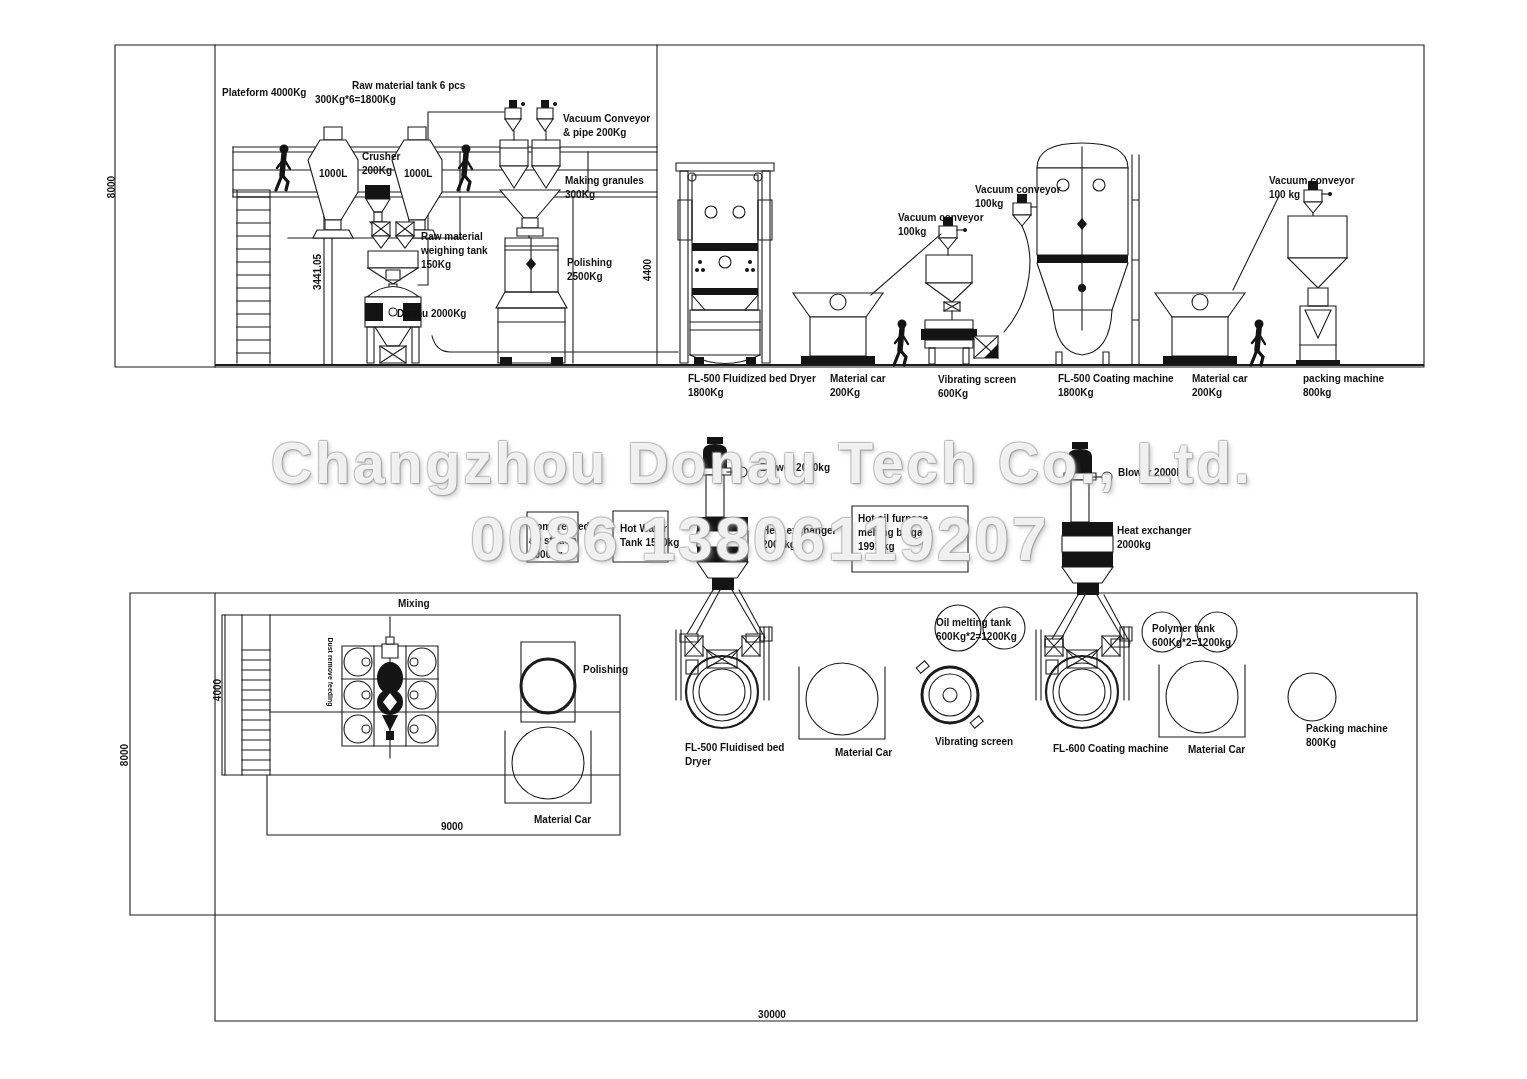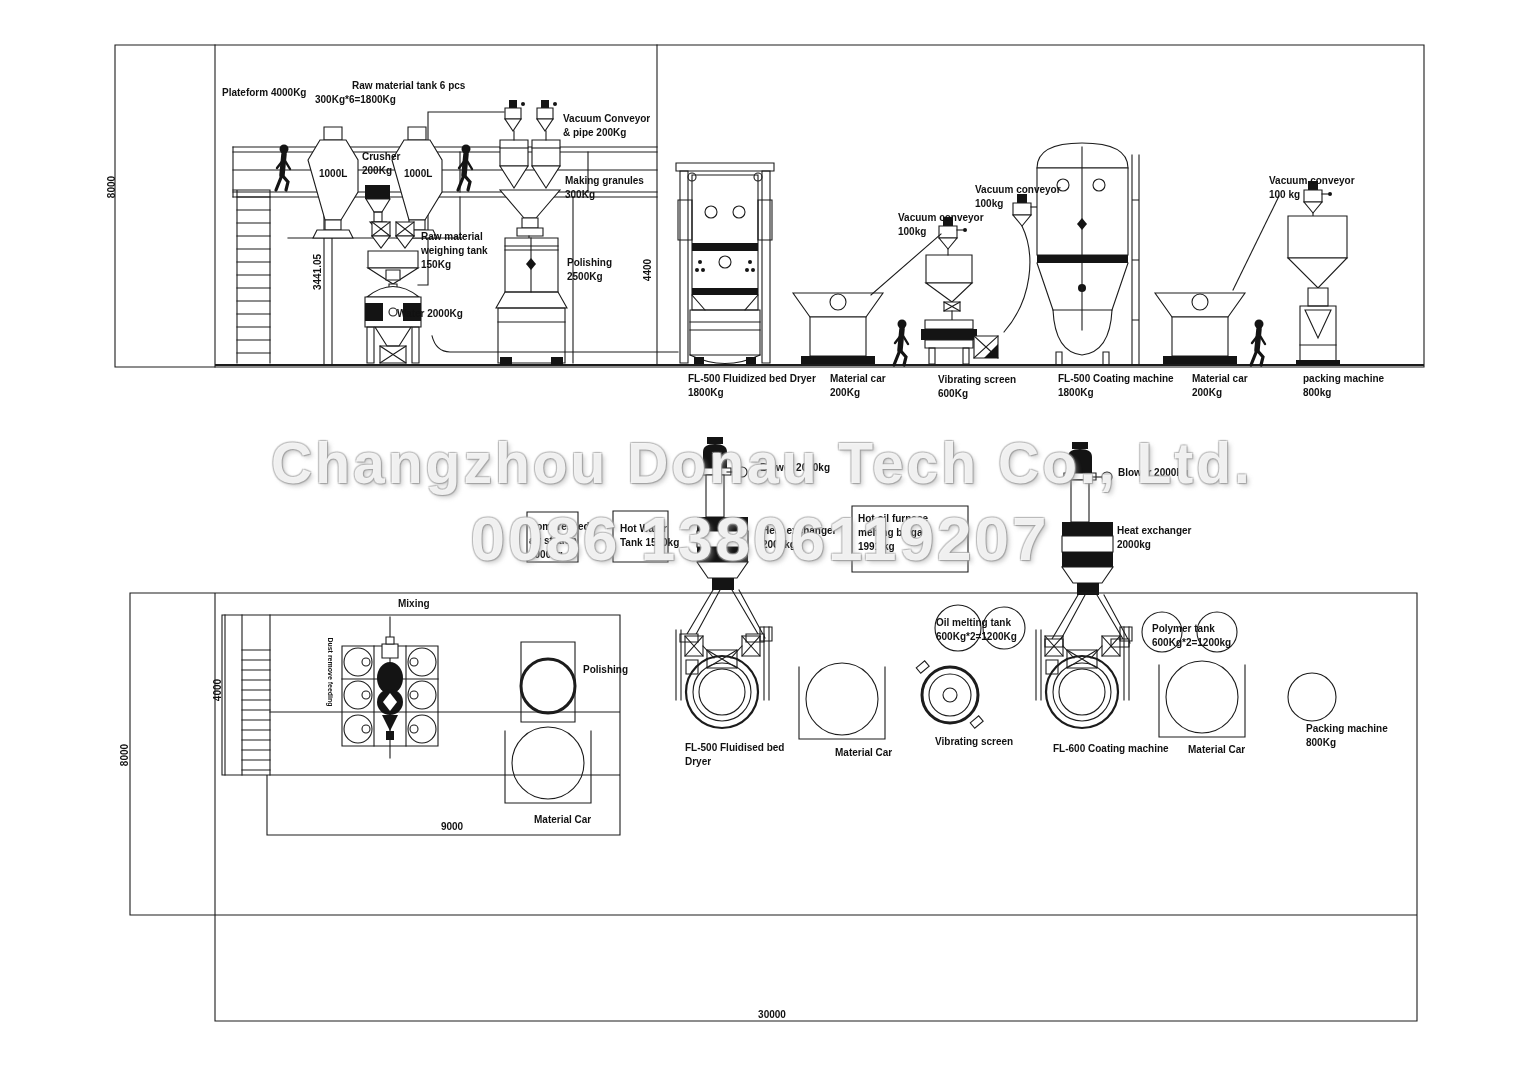--- a/index.html
+++ b/index.html
@@ -393,21 +393,21 @@
       <div class="lbl" style="left: 362px; top: 165px;">200Kg</div>
       <div class="lbl" style="left: 319px; top: 168px;">1000L</div>
       <div class="lbl" style="left: 404px; top: 168px;">1000L</div>
       <div class="lbl" style="left: 563px; top: 113px;">Vacuum Conveyor</div>
       <div class="lbl" style="left: 563px; top: 127px;">&amp; pipe 200Kg</div>
       <div class="lbl" style="left: 565px; top: 175px;">Making granules</div>
       <div class="lbl" style="left: 565px; top: 189px;">300Kg</div>
       <div class="lbl" style="left: 421px; top: 231px;">Raw material</div>
       <div class="lbl" style="left: 421px; top: 245px;">weighing tank</div>
       <div class="lbl" style="left: 421px; top: 259px;">150Kg</div>
-      <div class="lbl" style="left: 397px; top: 308px;">Water 2000Kg</div>
+      <div class="lbl" style="left: 397px; top: 308px;">Donau 2000Kg</div>
       <div class="lbl" style="left: 567px; top: 257px;">Polishing</div>
       <div class="lbl" style="left: 567px; top: 271px;">2500Kg</div>
       <div class="lbl" style="left: 688px; top: 373px;">FL-500 Fluidized bed Dryer</div>
       <div class="lbl" style="left: 688px; top: 387px;">1800Kg</div>
       <div class="lbl" style="left: 830px; top: 373px;">Material car</div>
       <div class="lbl" style="left: 830px; top: 387px;">200Kg</div>
       <div class="lbl" style="left: 898px; top: 212px;">Vacuum conveyor</div>
       <div class="lbl" style="left: 898px; top: 226px;">100kg</div>
       <div class="lbl" style="left: 938px; top: 374px;">Vibrating screen</div>
       <div class="lbl" style="left: 938px; top: 388px;">600Kg</div>

